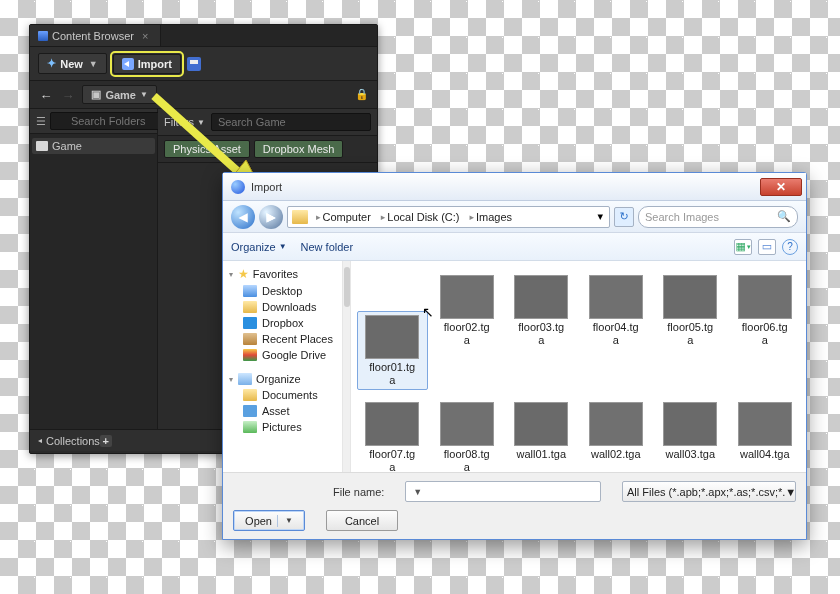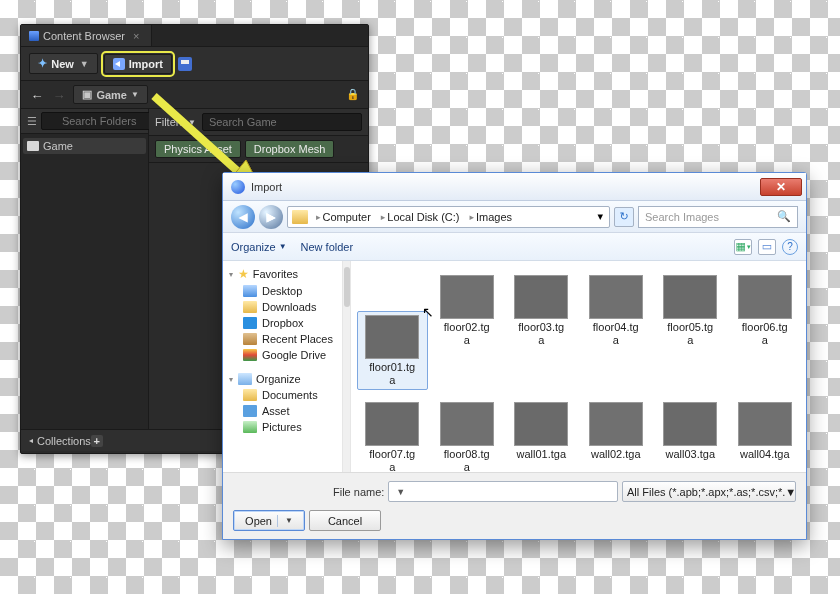--- a/index.html
+++ b/index.html
@@ -11,21 +11,21 @@
       linear-gradient(45deg, transparent 75%, #ccc 75%),
       linear-gradient(-45deg, transparent 75%, #ccc 75%);
     background-size: 36px 36px;
     background-position: 0 0, 0 18px, 18px -18px, -18px 0;
     background-color: #fff;
     position: relative; overflow: hidden;
   }
 
   
   .cb {
-    position: absolute; left: 20px; top: 24px; width: 349px; height: 430px;
+    position: absolute; left: 29px; top: 24px; width: 349px; height: 430px;
     background: #2b2b2b; color: #c7c7c7; border: 1px solid #1a1a1a; border-radius: 2px;
     box-shadow: 0 2px 8px rgba(0,0,0,.4);
   }
   .cb-tab { display: flex; align-items: center; height: 22px; background: #252525; border-bottom: 1px solid #1a1a1a; }
   .cb-tab-item { display: flex; align-items: center; gap: 4px; padding: 0 8px; height: 100%; background: #303030; border-right: 1px solid #1a1a1a; }
   .cb-tab-item .tab-ico { width:10px;height:10px;background:linear-gradient(#6aa0ff,#2a5ec0);border-radius:1px; }
   .cb-tab-close { color:#888; padding:0 4px; }
   .cb-toolbar { display:flex; align-items:center; gap:6px; padding:6px 8px; background:#2f2f2f; border-bottom:1px solid #1a1a1a; }
   .cb-btn { display:flex; align-items:center; gap:4px; padding:3px 8px; background:#3a3a3a; border:1px solid #1a1a1a; border-radius:2px; color:#eee; font-weight:bold; }
   .cb-btn .star { color:#7ec0ff; }
@@ -75,21 +75,21 @@
   .win-close{margin-left:auto;width:42px;height:18px;background:linear-gradient(#e97c6f,#c7422e);border:1px solid #9a2f1f;border-radius:2px;display:flex;align-items:center;justify-content:center;color:#fff;font-weight:bold;font-size:12px;}
   .win-nav { height:32px;background:linear-gradient(#f7fbff,#e6eef8);display:flex;align-items:center;gap:4px;padding:0 8px;border-bottom:1px solid #cfd8e6; }
   .navbtn{width:24px;height:24px;border-radius:50%;background:radial-gradient(circle at 30% 30%,#bfe3ff,#2a6fc9);display:flex;align-items:center;justify-content:center;color:#fff;font-size:12px;}
   .navbtn.fwd{filter:grayscale(.6) brightness(1.1);}
   .breadcrumb{flex:1;height:22px;background:#fff;border:1px solid #a5b2c4;border-radius:2px;display:flex;align-items:center;gap:2px;padding:0 2px; }
   .bc-ico{width:16px;height:14px;background:linear-gradient(#ffe9a6,#e6b84a);border-radius:1px;margin:0 2px;}
   .bc-seg{display:flex;align-items:center;gap:2px;padding:0 4px;color:#222;}
   .bc-seg .chev{color:#888;font-size:9px;}
   .bc-drop{margin-left:auto;display:flex;align-items:center;gap:2px;padding:0 4px;}
   .refresh{width:20px;height:20px;background:#dfeeff;border:1px solid #a5b2c4;border-radius:2px;display:flex;align-items:center;justify-content:center;color:#2a6fc9;}
-  .win-search-box{width:160px;height:22px;background:#fff;border:1px solid #a5b2c4;border-radius:0;display:flex;align-items:center;padding:0 6px;color:#999;}
+  .win-search-box{width:160px;height:22px;background:#fff;border:1px solid #a5b2c4;border-radius:10px;display:flex;align-items:center;padding:0 6px;color:#999;}
   .win-search-box .mag{margin-left:auto;color:#5a8ad6;}
   .win-toolbar{height:28px;background:linear-gradient(#f7fbff,#e9f1fb);border-bottom:1px solid #d2dce8;display:flex;align-items:center;padding:0 8px;gap:14px;}
   .wt-item{color:#1a3e7a;display:flex;align-items:center;gap:3px;}
   .wt-item .carat{font-size:8px;color:#1a3e7a;}
   .wt-right{margin-left:auto;display:flex;align-items:center;gap:6px;}
   .wt-ico{width:18px;height:16px;border:1px solid #a5b2c4;background:#fff;border-radius:2px;display:flex;align-items:center;justify-content:center;color:#3a6;gap:1px;}
   .wt-help{width:16px;height:16px;border-radius:50%;border:1px solid #6aa0e0;color:#2a6fc9;display:flex;align-items:center;justify-content:center;font-size:10px;}
   .win-body{flex:1;display:flex;min-height:0;background:#fff;}
   .win-tree{width:120px;border-right:1px solid #e6e6e6;overflow-y:auto;padding:4px 0;}
   .win-tree-scroll{width:8px;background:#f0f0f0;border-right:1px solid #e6e6e6;position:relative;}
@@ -110,21 +110,21 @@
   .ico-music{background:#5aa0e0;}
   .ico-pics{background:linear-gradient(#c6efc6,#5ab85a);}
   .files{flex:1;overflow:auto;padding:10px 6px;display:grid;grid-template-columns:repeat(6,1fr);gap:8px 4px;align-content:start;}
   .file{display:flex;flex-direction:column;align-items:center;gap:2px;padding:3px;border:1px solid transparent;border-radius:2px;}
   .file.sel{border-color:#7da7e0;background:#e6f0fb;margin-top:40px;}
   .thumb{width:54px;height:44px;background:#6a6a6a;border:1px solid #999;}
   .thumb.alt{background:#707070;}
   .fname{text-align:center;color:#222;line-height:1.15;width:60px;word-break:break-word;}
   .cursor{position:absolute;left:422px;top:304px;font-size:14px;color:#000;pointer-events:none;}
   .win-bottom{background:#f0f0f0;border-top:1px solid #dcdcdc;padding:8px 10px;display:flex;flex-direction:column;gap:8px;}
-  .row{display:flex;align-items:center;gap:4px;}
+  .row{display:flex;align-items:center;gap:21px;}
   .lbl{color:#333;white-space:nowrap;}
   .combo{flex:1;height:21px;background:#fff;border:1px solid #aab4c2;border-radius:2px;display:flex;align-items:center;padding:0 4px;}
   .combo input{border:none;outline:none;flex:1;font-size:11px;}
   .combo .dd{color:#555;font-size:9px;padding:0 3px;}
   .filetype{width:174px;height:21px;background:linear-gradient(#fefefe,#eaeaea);border:1px solid #aab4c2;border-radius:2px;display:flex;align-items:center;padding:0 4px;font-size:10px;color:#222;white-space:nowrap;overflow:hidden;}
   .btn{min-width:72px;height:21px;background:linear-gradient(#fdfdfd,#e6e6e6);border:1px solid #9a9a9a;border-radius:2px;display:flex;align-items:center;justify-content:center;gap:3px;color:#222;}
   .btn.primary{border-color:#5a8ad6;box-shadow:inset 0 0 0 1px #bcd5f7;}
   .btn .dd{font-size:8px;color:#444;margin-left:2px;}
 </style>
 </head>

